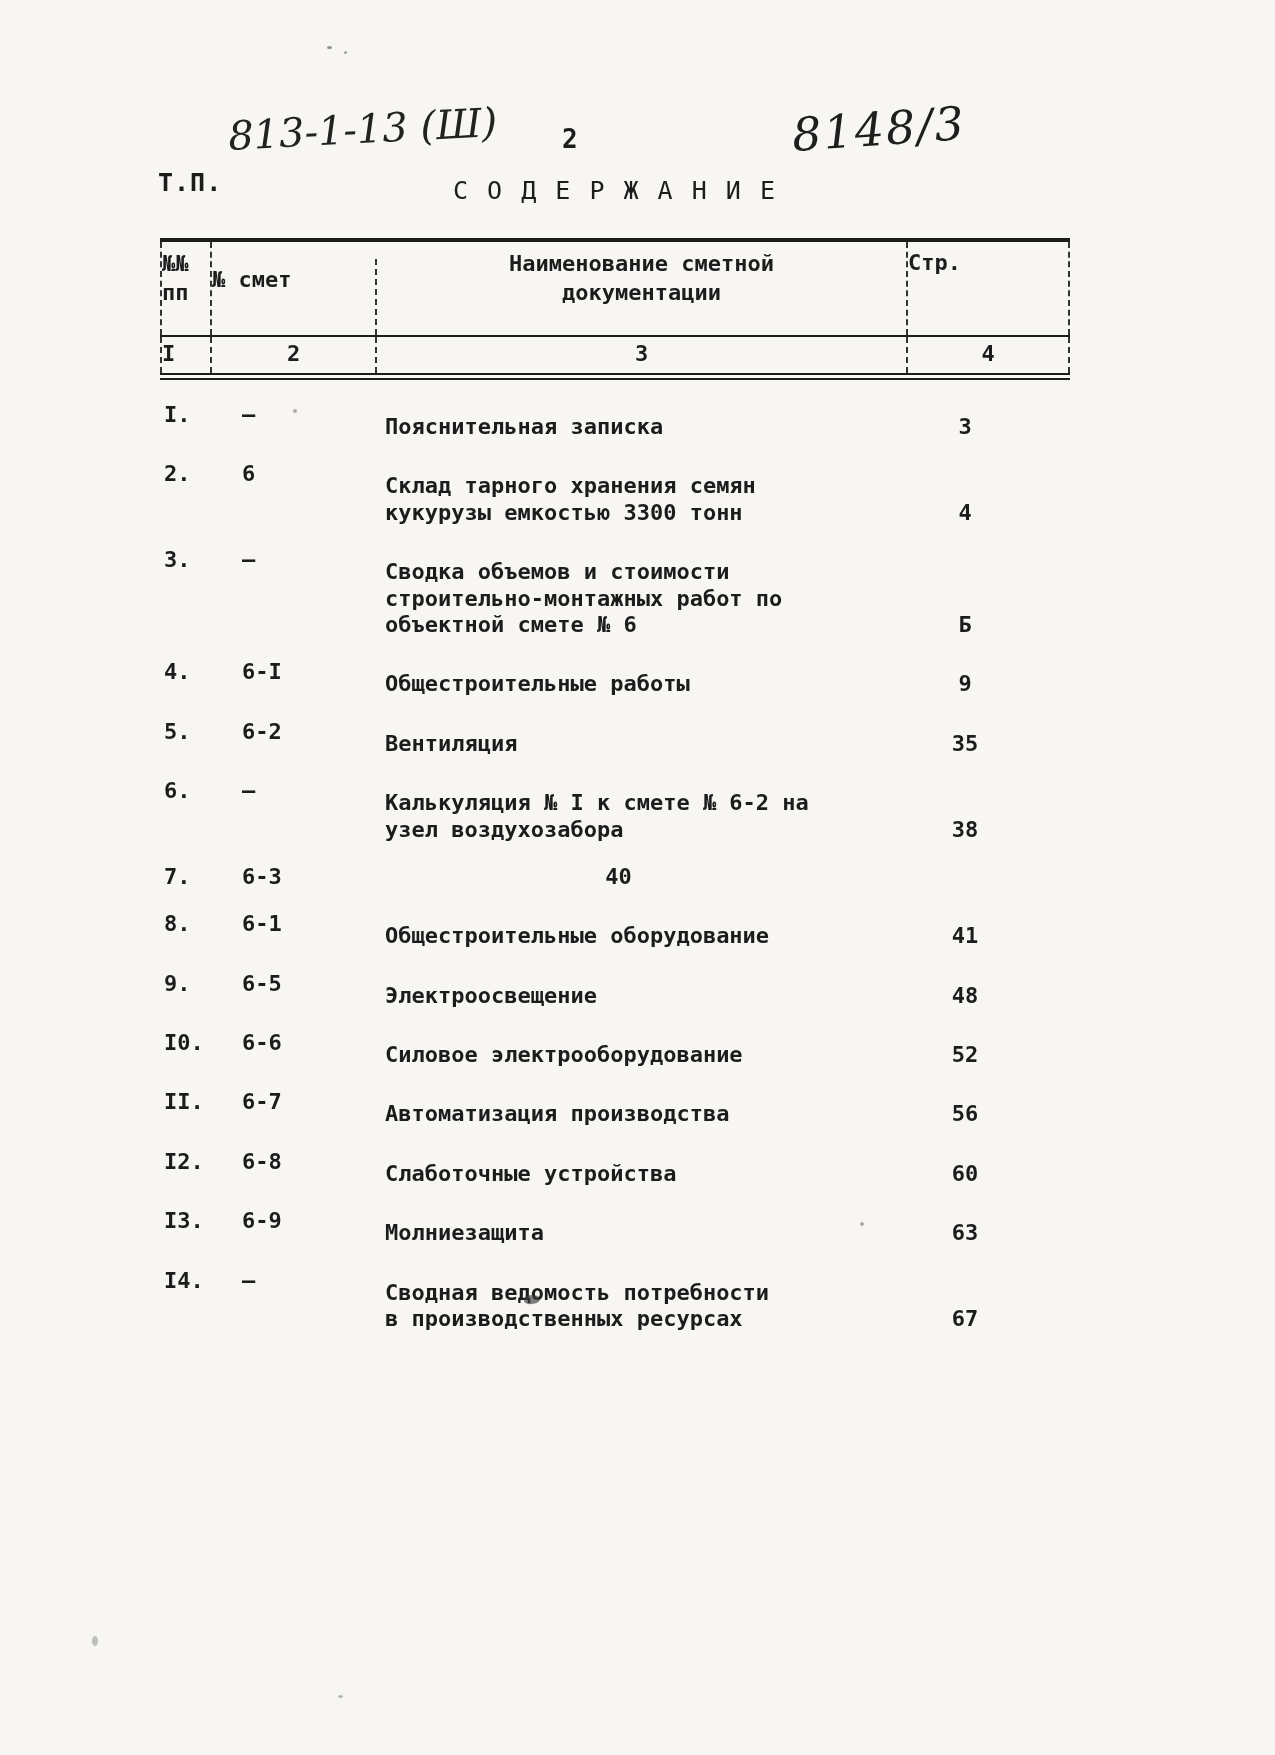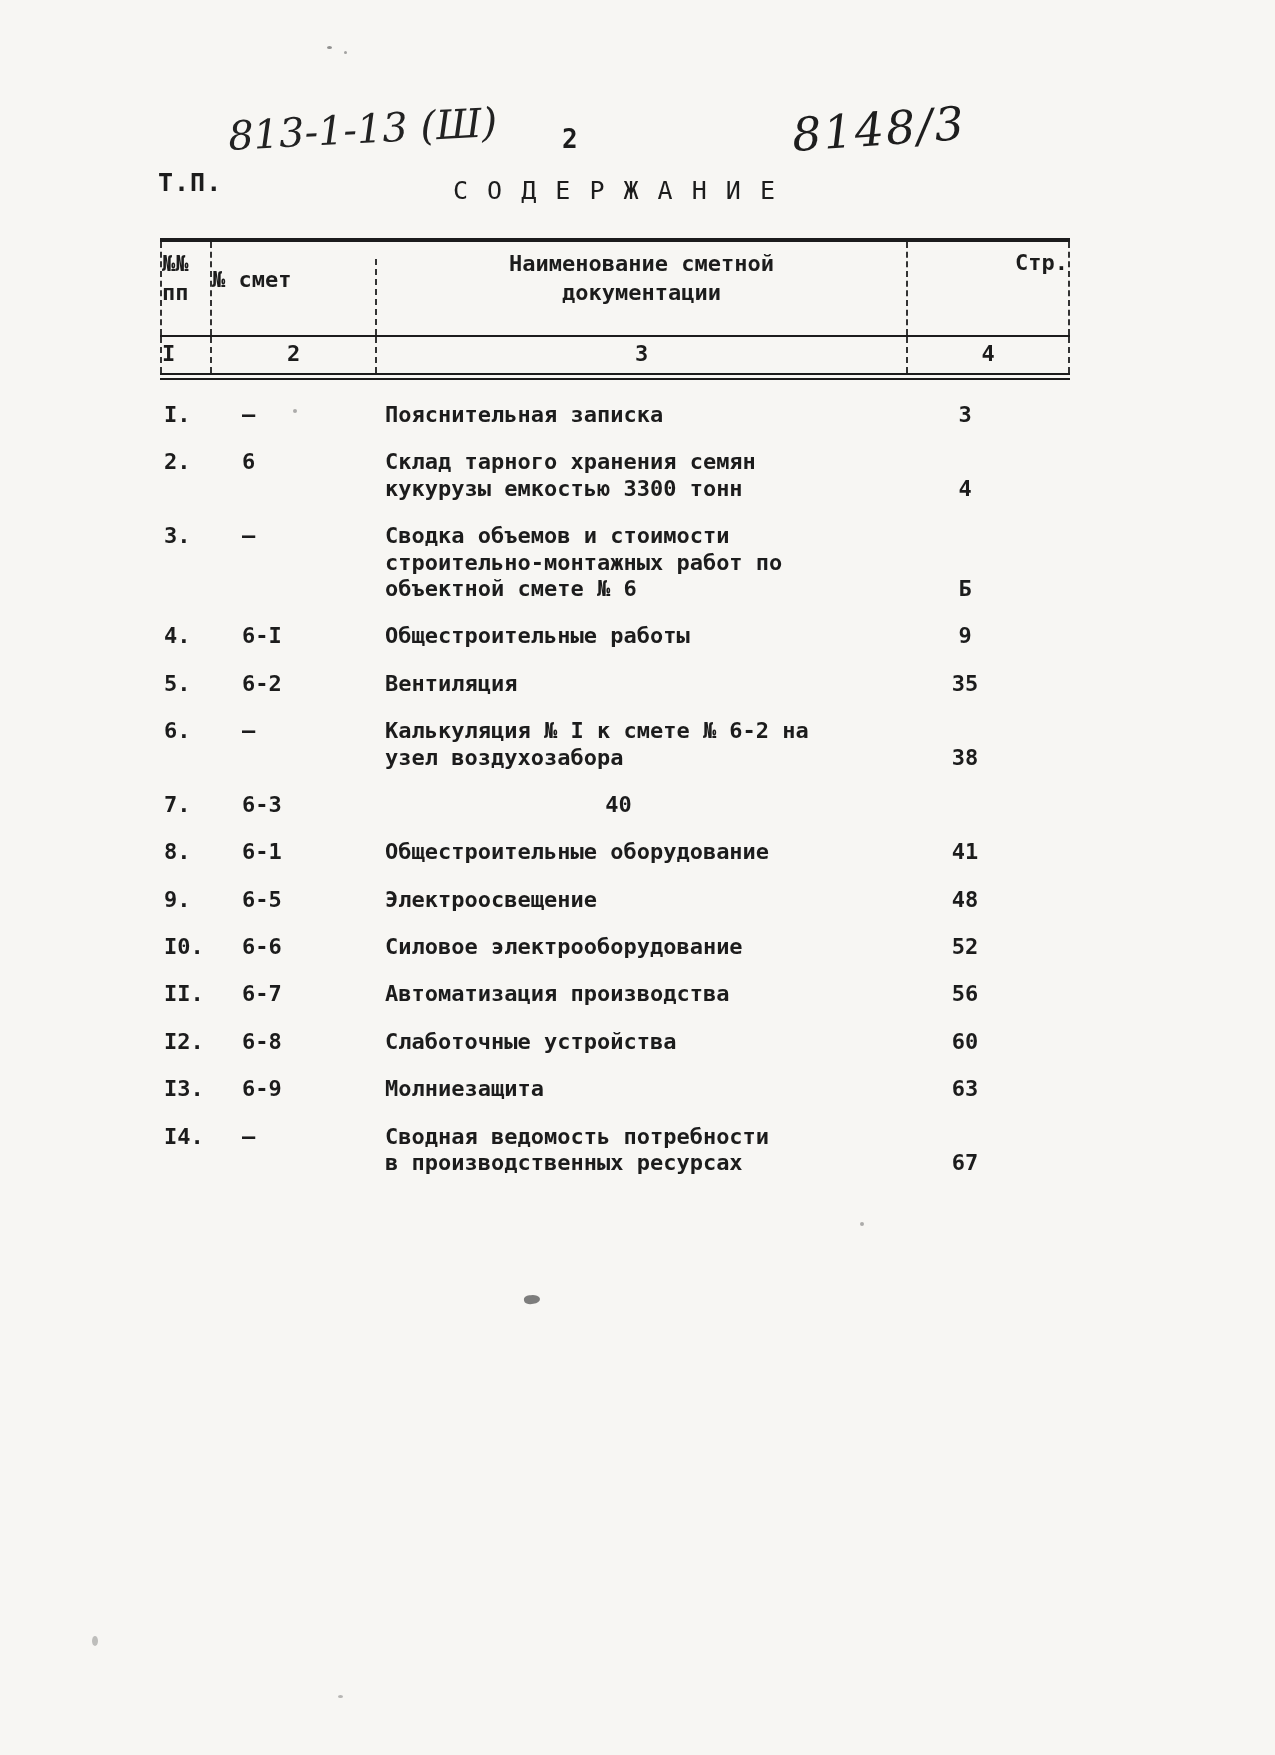--- a/index.html
+++ b/index.html
@@ -42,30 +42,30 @@
   .thead { border-top:4px solid #1c1c1c; border-bottom:2px solid #1c1c1c; }
   .thead .cell { padding:8px 0 12px; min-height:76px; }
   .tnums { border-bottom:7px double #1c1c1c; }
   .tnums .cell { padding:4px 0 7px; }
   .vd { border-right:2px dashed #333; }
   .vl { border-left:2px dashed #333; }
 
   .h-pp { padding-left:6px; line-height:1.3; }
   .h-smeta { padding-left:16px;margin-top:17px; }
   .h-name { text-align:center; line-height:1.3; }
-  .h-str { text-align:right; padding-right:14px; }
+  .h-str { text-align:left; padding-right:14px; }
   .n-center { text-align:center; }
   .n-first { padding-left:8px; text-align:left; }
   .n-page { text-align:center; padding-right:40px; }
 
   .tbody { padding-top:22px; }
   .trow { margin-bottom:21px; line-height:1.2; }
   .cell-num { padding-left:4px; }
   .cell-smeta { padding-left:30px; }
-  .cell-name { padding-left:8px; }
+  .cell-name { padding-left:8px;margin-top:12px; }
   .cell-page { text-align:center; padding-right:48px; align-self:end; }
 
   
   .speck { position:absolute; background:#3c3c3c; border-radius:50%; }
   .sp1 { left:327px; top:46px; width:5px; height:3px; opacity:.55; }
   .sp2 { left:344px; top:51px; width:3px; height:3px; opacity:.45; }
   .sp3 { left:293px; top:409px; width:4px; height:4px; opacity:.4; }
   .sp4 { left:524px; top:1295px; width:16px; height:9px; opacity:.65; border-radius:40% 60% 50% 50%; transform:rotate(-8deg); }
   .sp5 { left:860px; top:1222px; width:4px; height:4px; opacity:.4; }
   .sp6 { left:92px; top:1636px; width:6px; height:10px; opacity:.3; }

